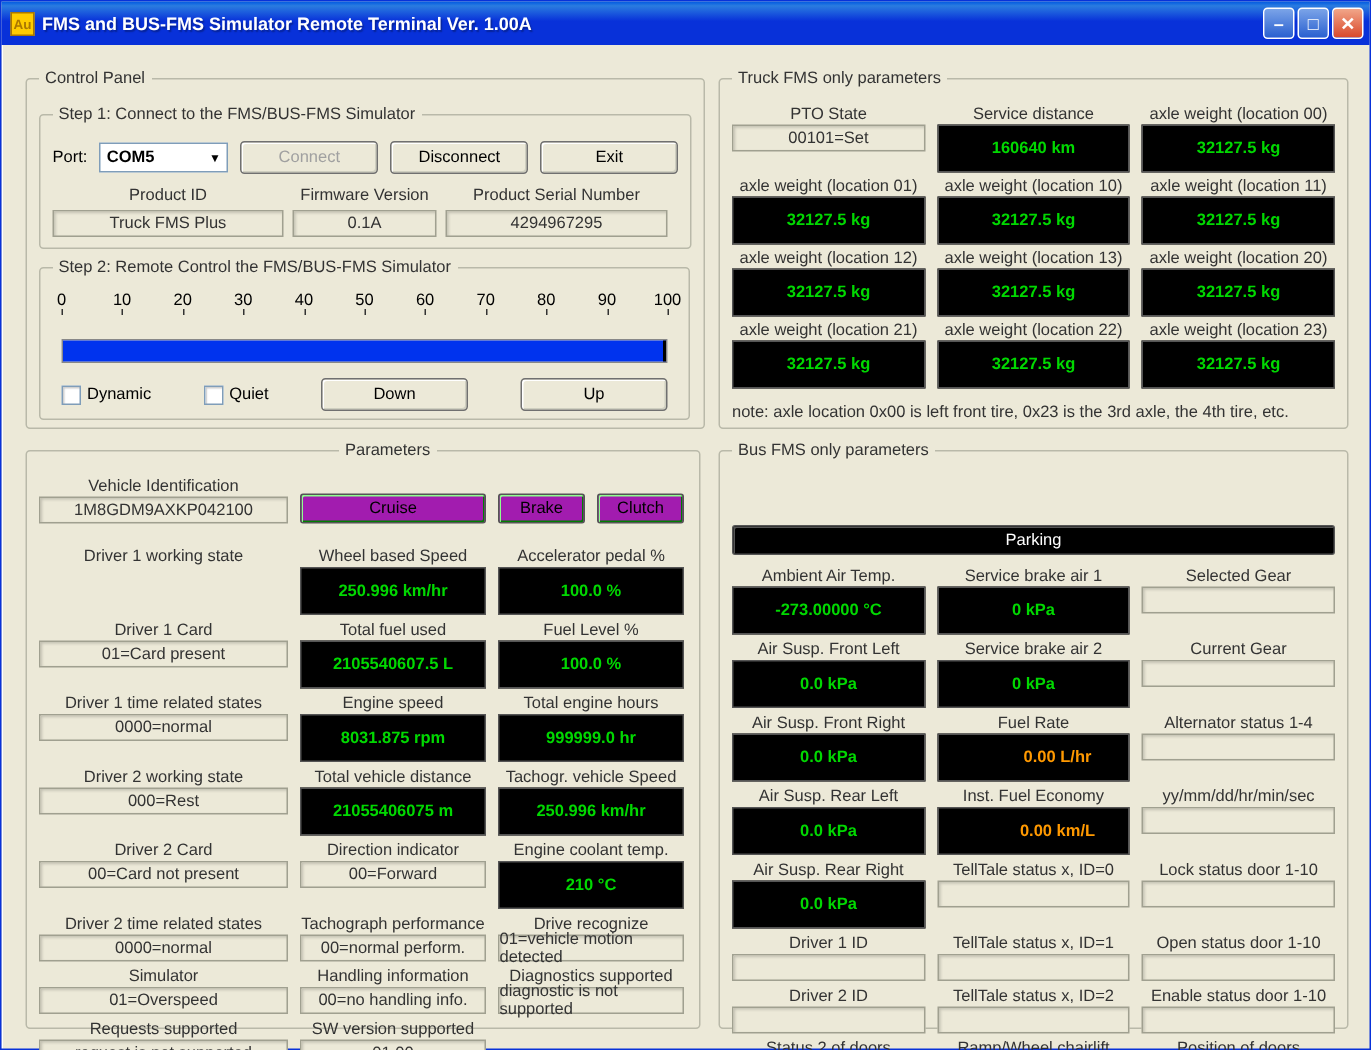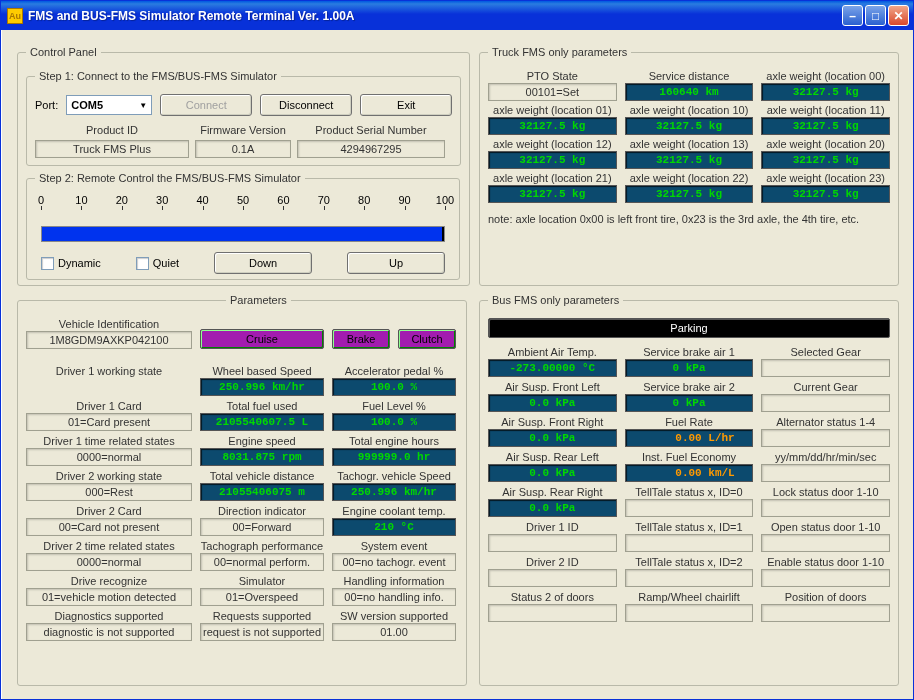--- a/index.html
+++ b/index.html
@@ -21,21 +21,21 @@
 
   .btn { background: #ece9d8; border: 1px solid #707070; border-radius: 3px; height: 22px; min-width: 92px; font-size: 11px; display: inline-flex; align-items: center; justify-content: center; box-shadow: inset 1px 1px 0 #fff, inset -1px -1px 0 #cfcfc0; }
   .btn[disabled] { color: #a0a0a0; }
 
   .select { height: 20px; width: 86px; border: 1px solid #7f9db9; background: #fff; font-size: 11px; font-weight: bold; padding: 0 4px; display: inline-flex; align-items: center; justify-content: space-between; }
   .select .arrow { font-size: 8px; }
 
   .info-label { text-align: center; font-size: 11px; color: #333; }
   .info-box { height: 18px; border: 1px solid #a0a090; background: #ece9d8; box-shadow: inset 1px 1px 2px rgba(0,0,0,.18); display: flex; align-items: center; justify-content: center; font-size: 11px; color: #333; }
 
-  .lcd { height: 18px; border: 1px solid #555; background: #0c4a6e; color: #00d800; font-weight: bold; display: flex; align-items: center; justify-content: center; font-size: 11px; box-shadow: inset 1px 1px 1px rgba(0,0,0,.7); font-family: Liberation Mono, monospace; }
+  .lcd { height: 32px; border: 1px solid #555; background: #000000; color: #00d800; font-weight: bold; display: flex; align-items: center; justify-content: center; font-size: 11px; box-shadow: inset 1px 1px 1px rgba(0,0,0,.7); }
   .lcd.orange { color: #ff9900; padding-left: 32px; }
 
   .glabel { font-size: 11px; color: #333; text-align: center; }
 
   .accent-btn { height: 20px; background: #a21caf; border: 1px solid #555; border-radius: 2px; display: flex; align-items: center; justify-content: center; font-size: 11px; color: #000; box-shadow: inset 1px 1px 0 #8fff8f, inset -1px -1px 0 #007f00; }
   .accent-btn.black { background: #000; color: #fff; box-shadow: inset 1px 1px 0 #555, inset -1px -1px 0 #000; }
 
   .cbx { display: inline-flex; align-items: center; gap: 4px; }
   .cbx .box { width: 13px; height: 13px; background: #fff; border: 1px solid #7f9db9; box-shadow: inset 1px 1px 1px rgba(0,0,0,.2); }
 
@@ -272,24 +272,20 @@
           </div>
           <div class="cell-pair">
             <div class="glabel">Driver 2 time related states</div>
             <div class="info-box">0000=normal</div>
           </div>
           <div class="cell-pair">
             <div class="glabel">Tachograph performance</div>
             <div class="info-box">00=normal perform.</div>
           </div>
           <div class="cell-pair">
-            <div class="glabel">System event</div>
-            <div class="info-box">00=no tachogr. event</div>
-          </div>
-          <div class="cell-pair">
             <div class="glabel">Drive recognize</div>
             <div class="info-box">01=vehicle motion detected</div>
           </div>
           <div class="cell-pair">
             <div class="glabel">Simulator</div>
             <div class="info-box">01=Overspeed</div>
           </div>
           <div class="cell-pair">
             <div class="glabel">Handling information</div>
             <div class="info-box">00=no handling info.</div>
@@ -304,21 +300,21 @@
           </div>
           <div class="cell-pair">
             <div class="glabel">SW version supported</div>
             <div class="info-box">01.00</div>
           </div>
         </div>
     </fieldset>
 
     <fieldset class="group" style="left:474px; top:260px; width:420px; height:392px;">
       <legend>Bus FMS only parameters</legend>
-      <div class="accent-btn black" style="width:100%; height:20px; margin-bottom:8px;">Parking</div>
+      <div class="accent-btn black" style="width:100%; height:20px; margin-bottom:8px;margin-top:32px;">Parking</div>
       <div class="col-grid" id="bus-grid" style="grid-template-columns:repeat(3,1fr); gap:4px 8px;">
           <div class="cell-pair">
             <div class="glabel">Ambient Air Temp.</div>
             <div class="lcd">-273.00000 °C</div>
           </div>
           <div class="cell-pair">
             <div class="glabel">Service brake air 1</div>
             <div class="lcd">0 kPa</div>
           </div>
           <div class="cell-pair">

